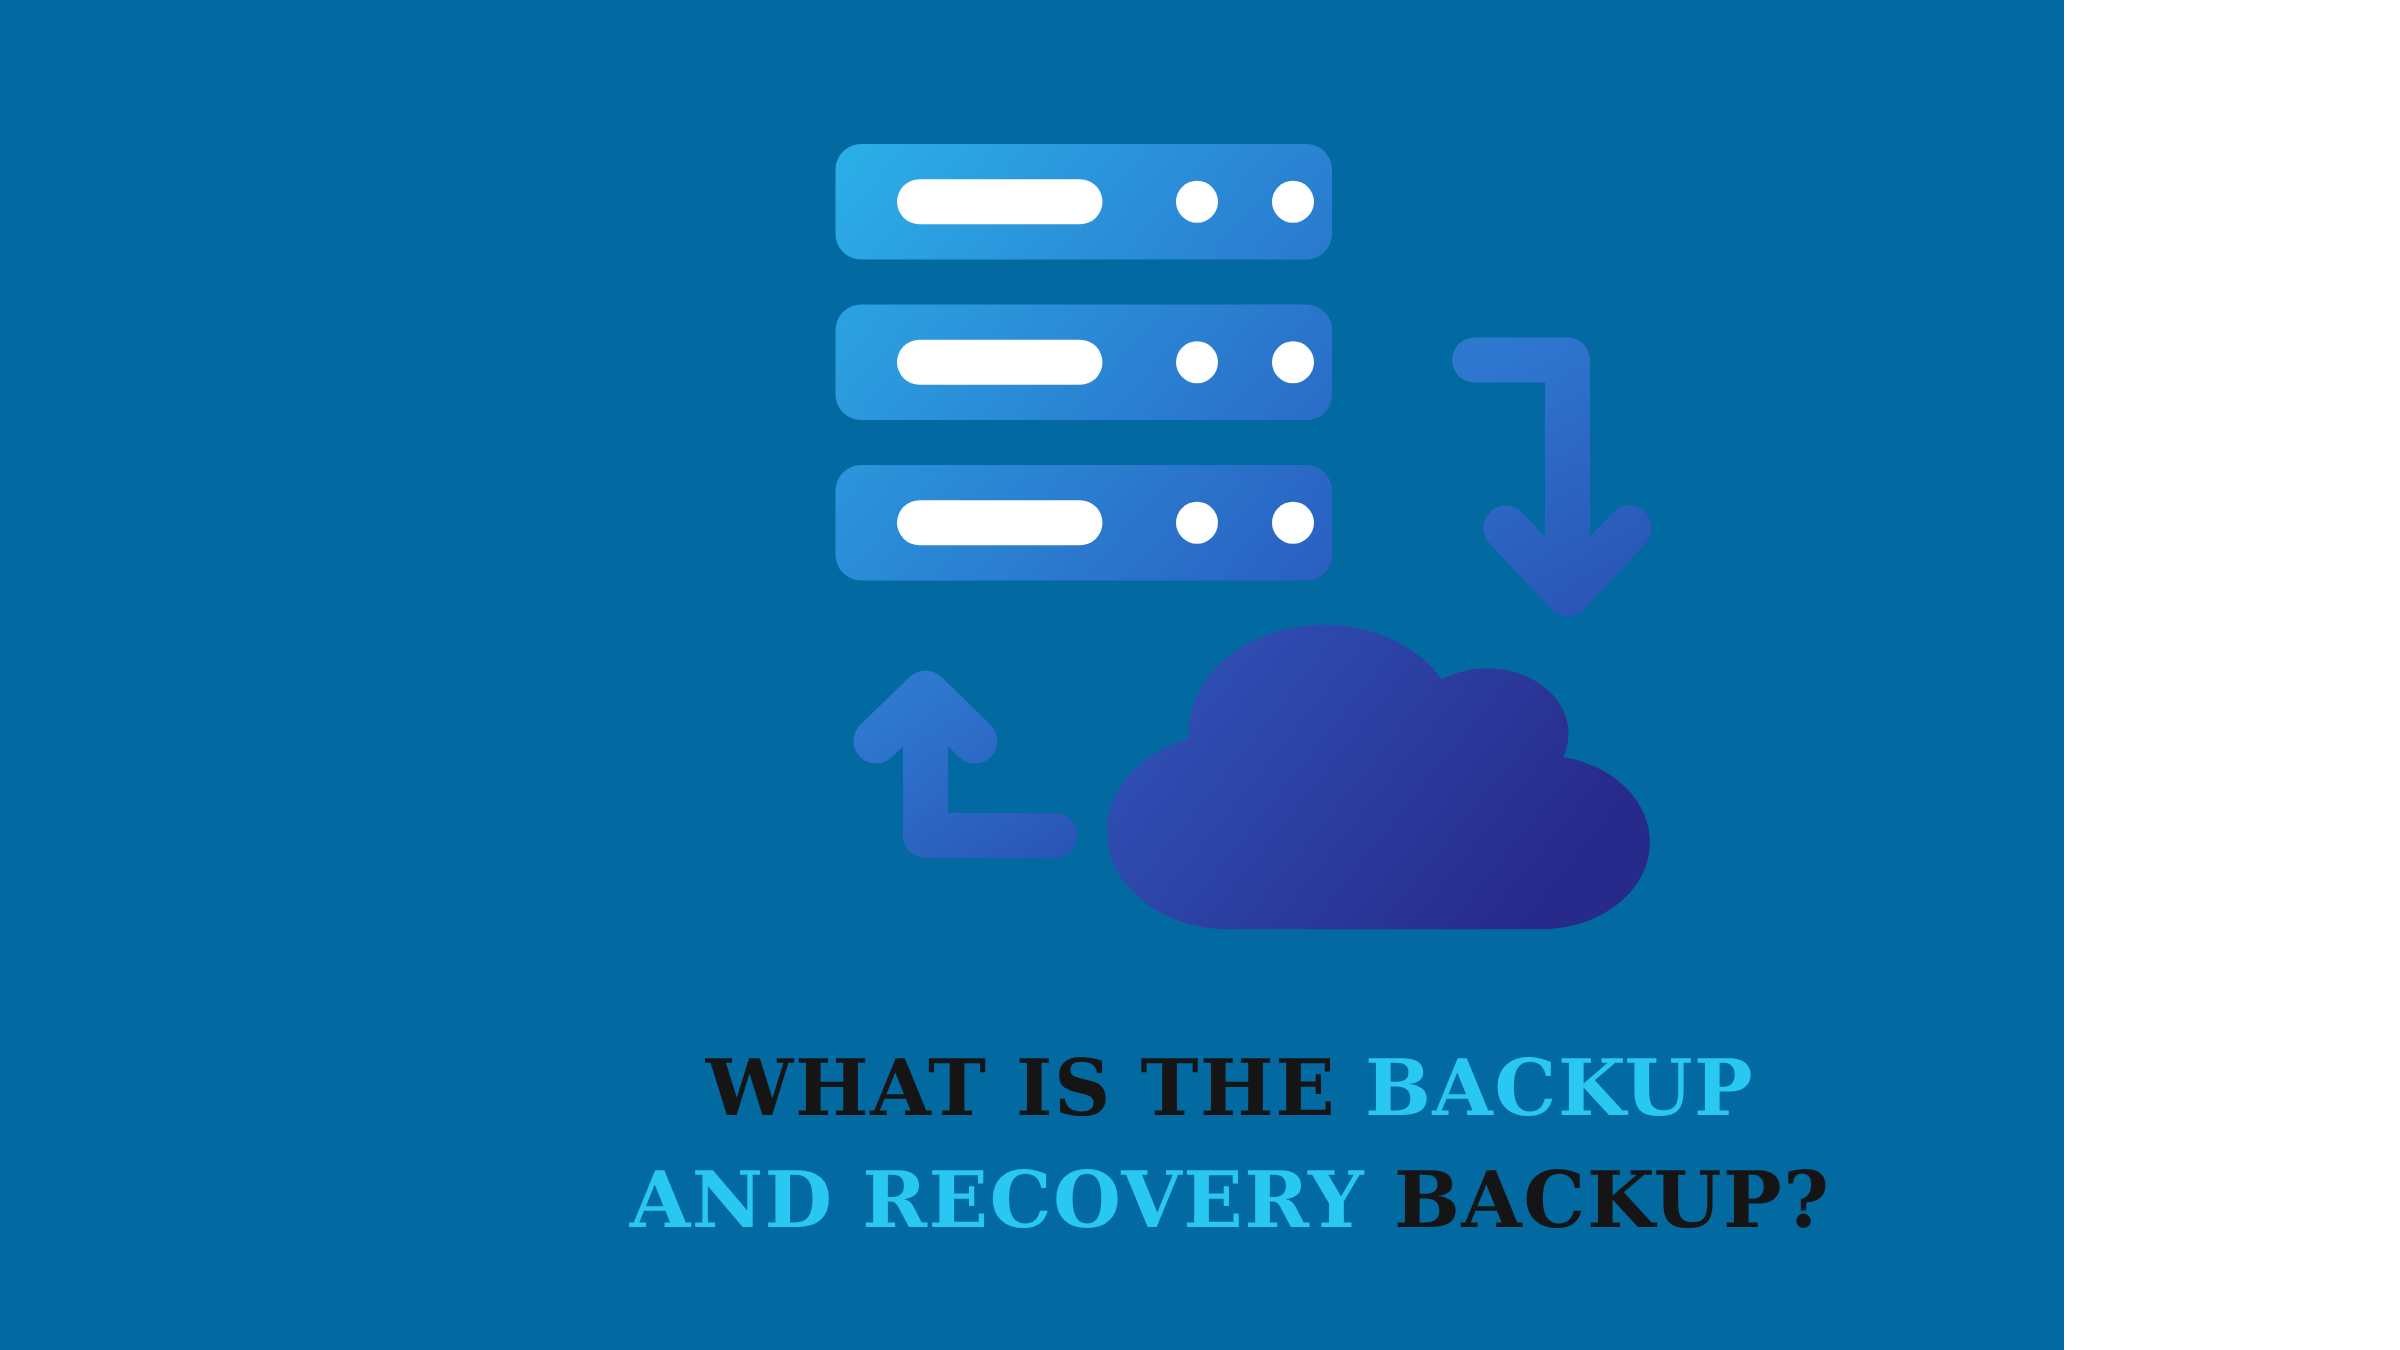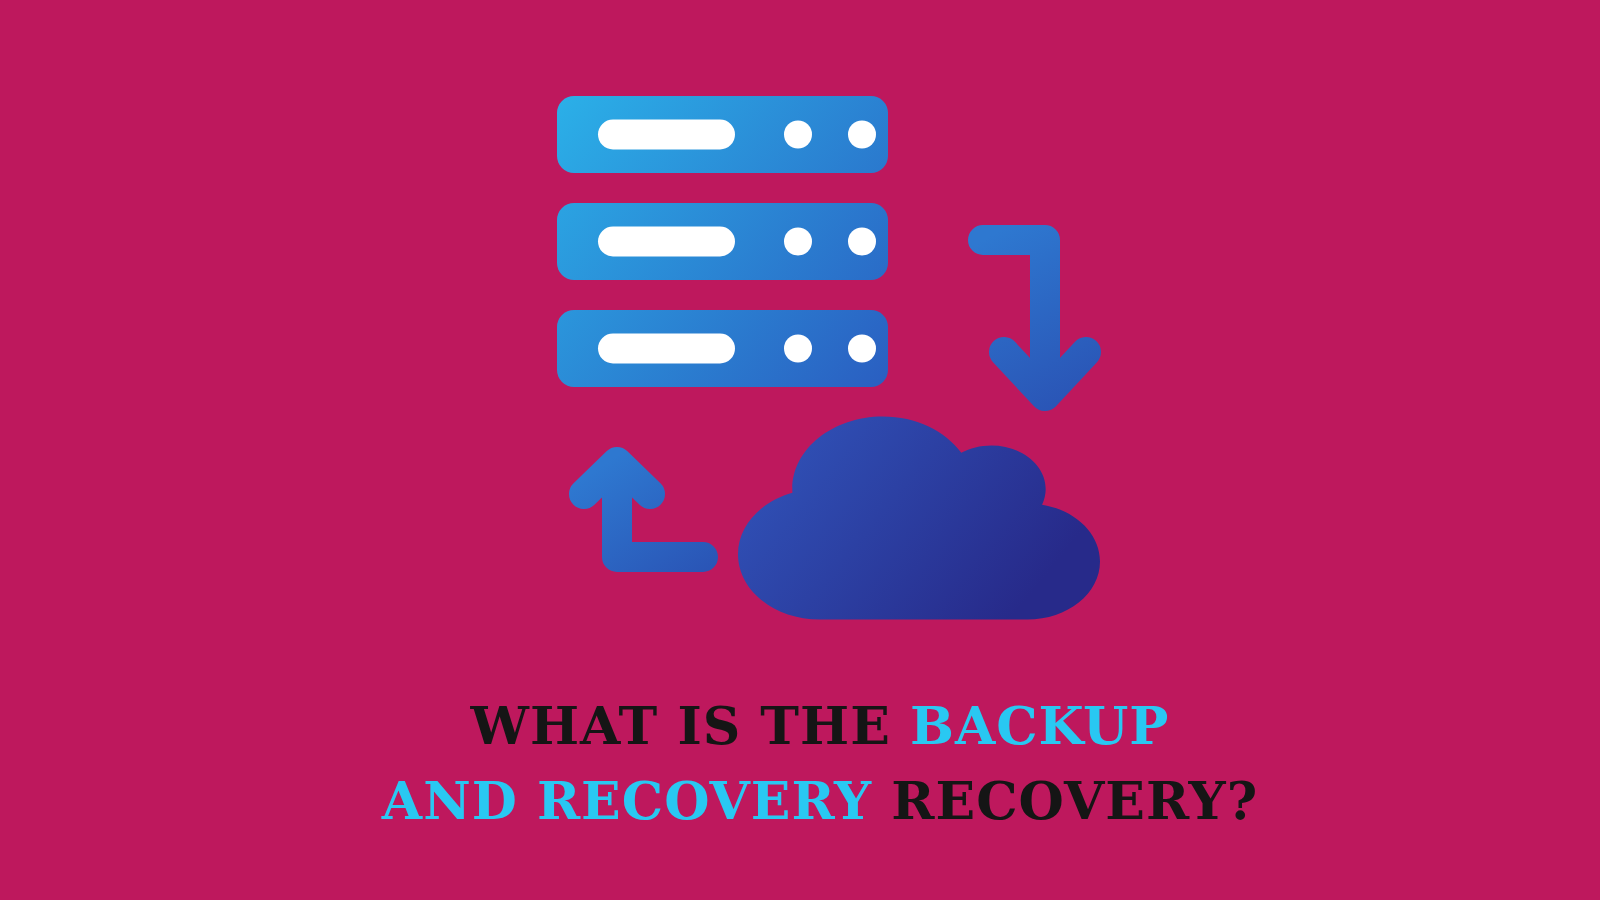--- a/index.html
+++ b/index.html
@@ -1,19 +1,19 @@
 <!DOCTYPE html>
 <html><head>
 <meta charset="utf-8">
 <style>
   html,body{margin:0;padding:0;background:#ffffff;}
   #app{
     position:relative;
-    width:1600px;height:900px;
-    background:#be185d;
+    width:1376px;height:900px;
+    background:#0369a1;
     overflow:hidden;
     font-family:"DejaVu Serif", "Liberation Serif", serif;
   }
   .art{position:absolute;left:0;top:0;}
   .title{
     position:absolute;
     left:20px; top:688px;
     width:1600px;
     text-align:center;
     font-weight:bold;
@@ -83,16 +83,16 @@
 
     <g>
       <svg x="738" y="402" width="362" height="232" viewBox="0 0 640 512" preserveAspectRatio="none">
         <path fill="url(#gCloud)" d="M0 336c0 79.5 64.5 144 144 144H512c70.7 0 128-57.3 128-128c0-61.9-44-113.6-102.4-125.4c4.1-10.7 6.4-22.4 6.4-34.6c0-53-43-96-96-96c-19.7 0-38.1 6-53.3 16.2C367 64.2 315.3 32 256 32C167.6 32 96 103.6 96 192c0 2.7 .1 5.4 .2 8.1C40.2 219.8 0 273.2 0 336z"></path>
       </svg>
     </g>
   </svg>
 
   <div class="title">
     <div><span class="dark">WHAT IS THE </span><span class="accent">BACKUP</span></div>
-    <div><span class="accent">AND RECOVERY </span><span class="dark">RECOVERY?</span></div>
+    <div><span class="accent">AND RECOVERY </span><span class="dark">BACKUP?</span></div>
   </div>
 
 </div>
 
 </body></html>

